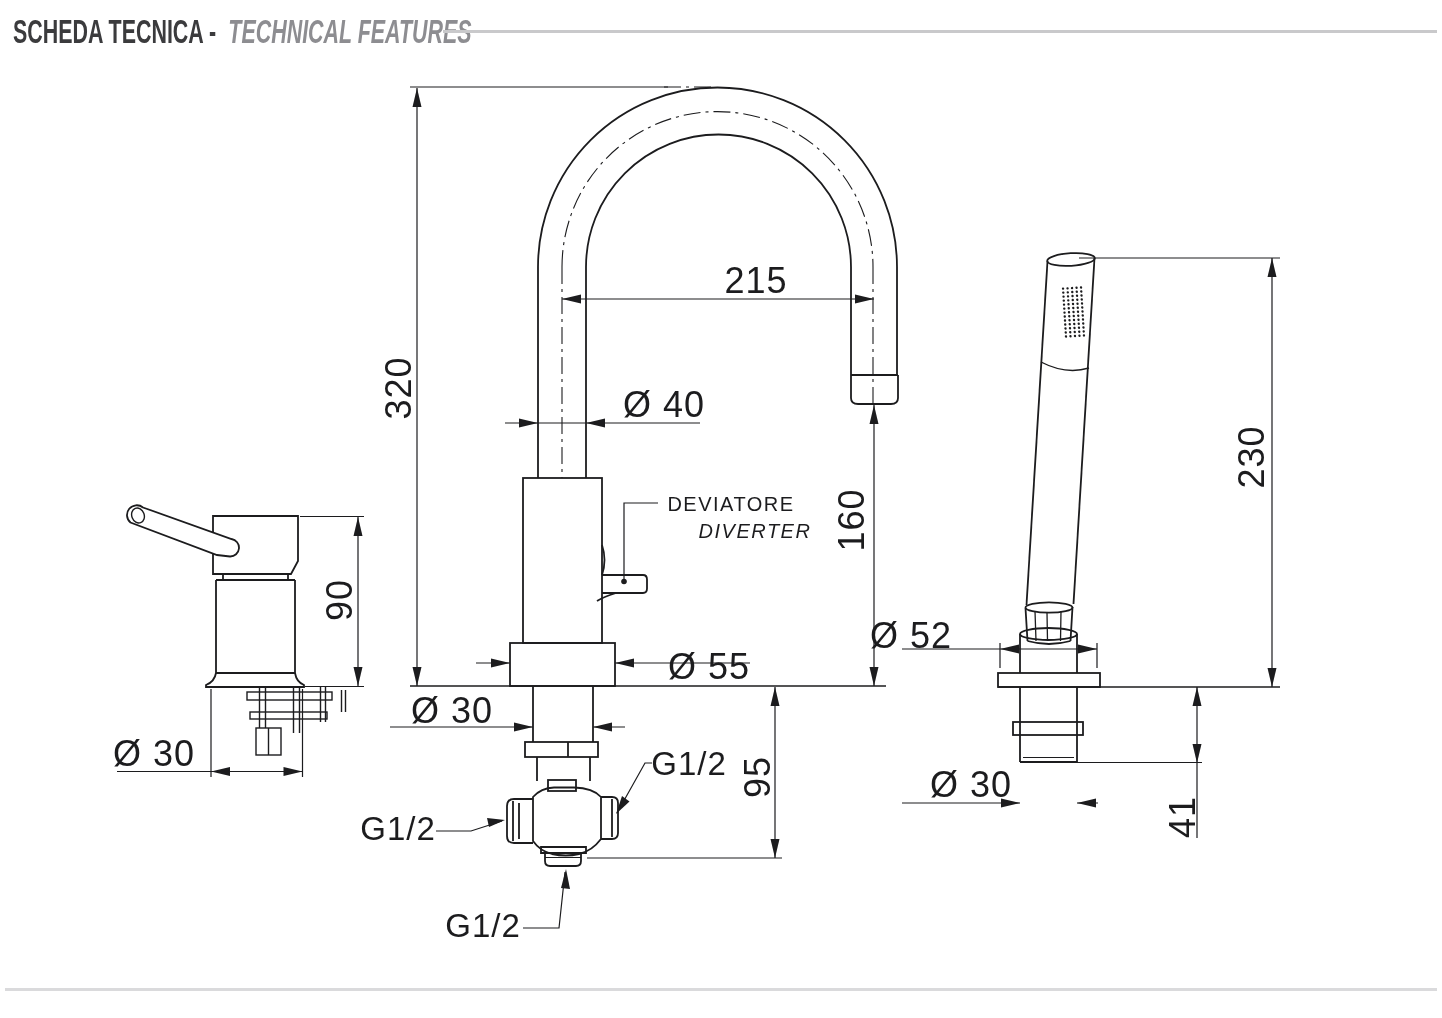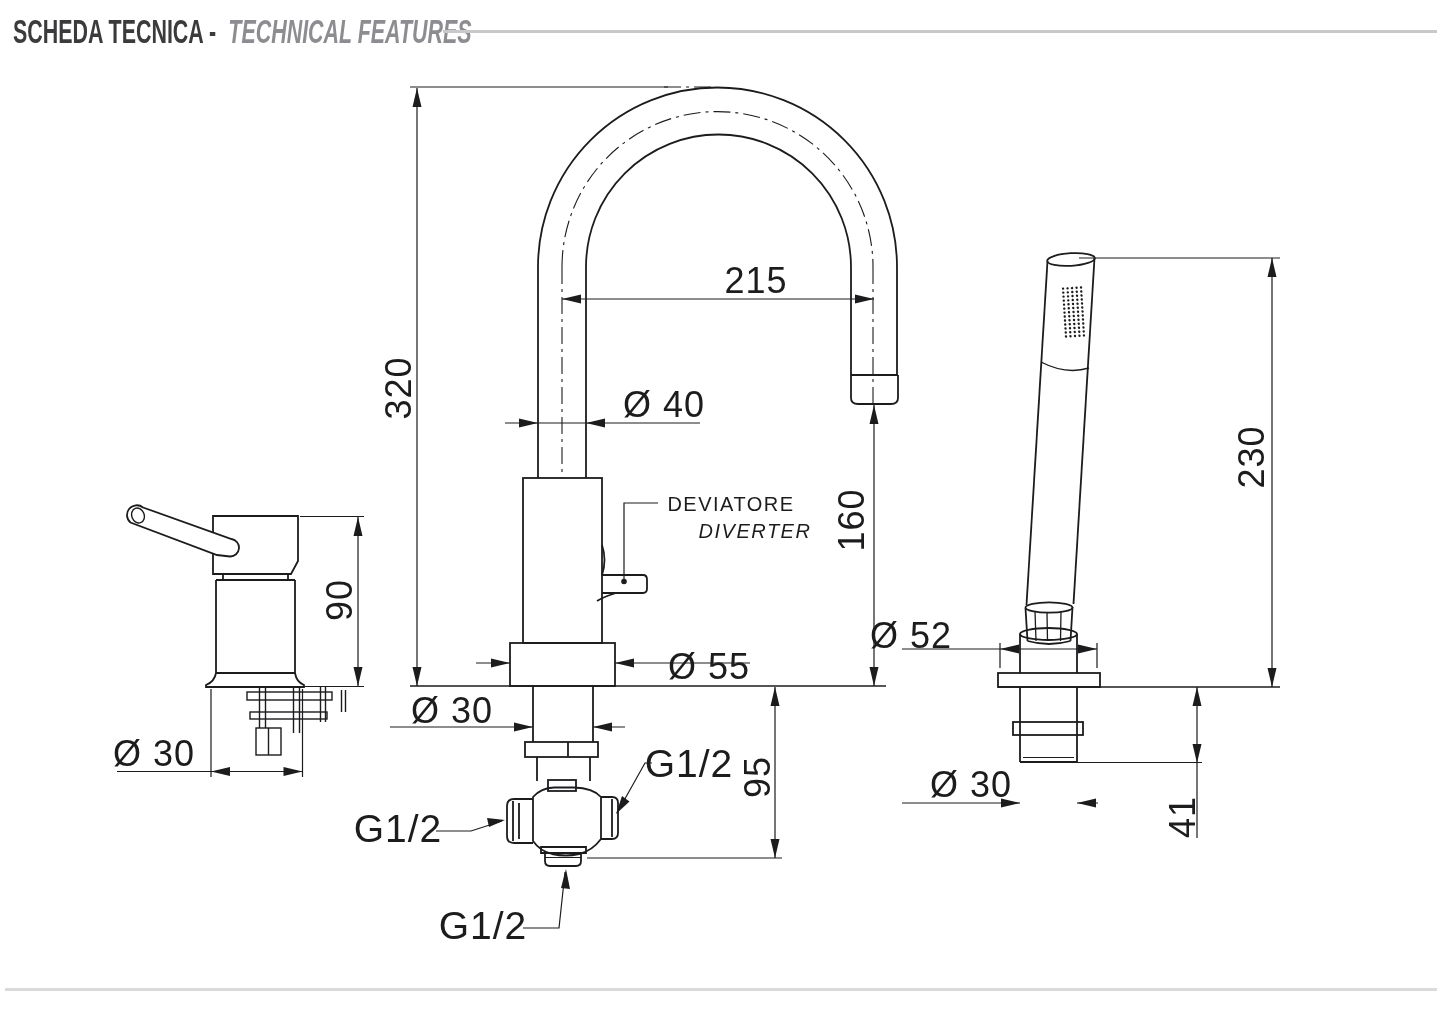--- a/index.html
+++ b/index.html
@@ -18,21 +18,21 @@
   .hdr .t-sep{color:#3b3b3d;}
   .hdr .t-en{color:#8d8d91;font-style:italic;margin-left:10px;}
   .hdr-rule{position:absolute;top:30px;left:443px;width:994px;height:3px;background:#c9c9cb;}
   .ftr-rule{position:absolute;top:988px;left:5px;width:1432px;height:3px;background:#dadadc;}
   
   .lbl{
     position:absolute;color:#1c1c1e;font-size:36px;font-weight:400;
     white-space:nowrap;transform:translate(-50%,-50%);letter-spacing:1px;
   }
   .lbl.rot{transform:translate(-50%,-50%) rotate(-90deg);}
-  .lbl.g12{font-size:39px;}
+  .lbl.g12{font-size:33px;}
   .lbl.note{font-size:20px;letter-spacing:1.5px;}
   .lbl.note.it{font-style:italic;margin-left:35px;}
 </style>
 </head>
 <body>
 
 <div class="canvas">
 
   <div class="hdr">
     <span class="t-it">SCHEDA TECNICA</span>

